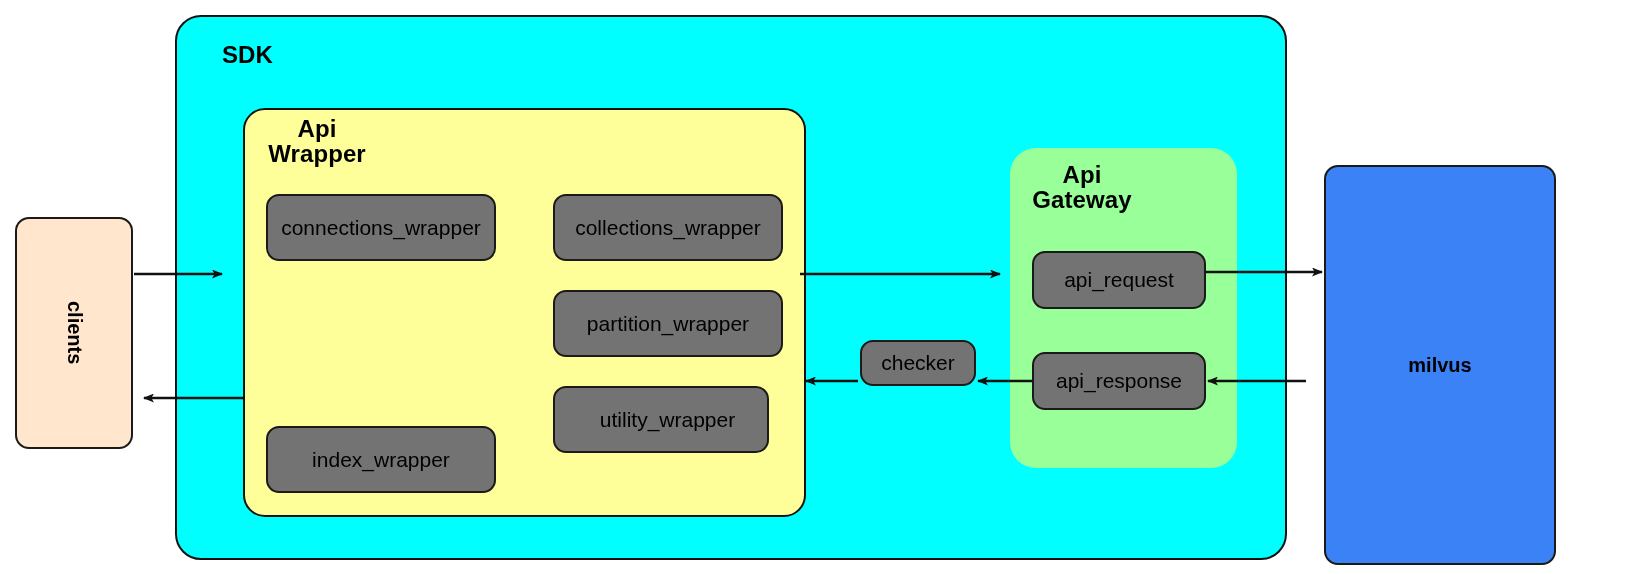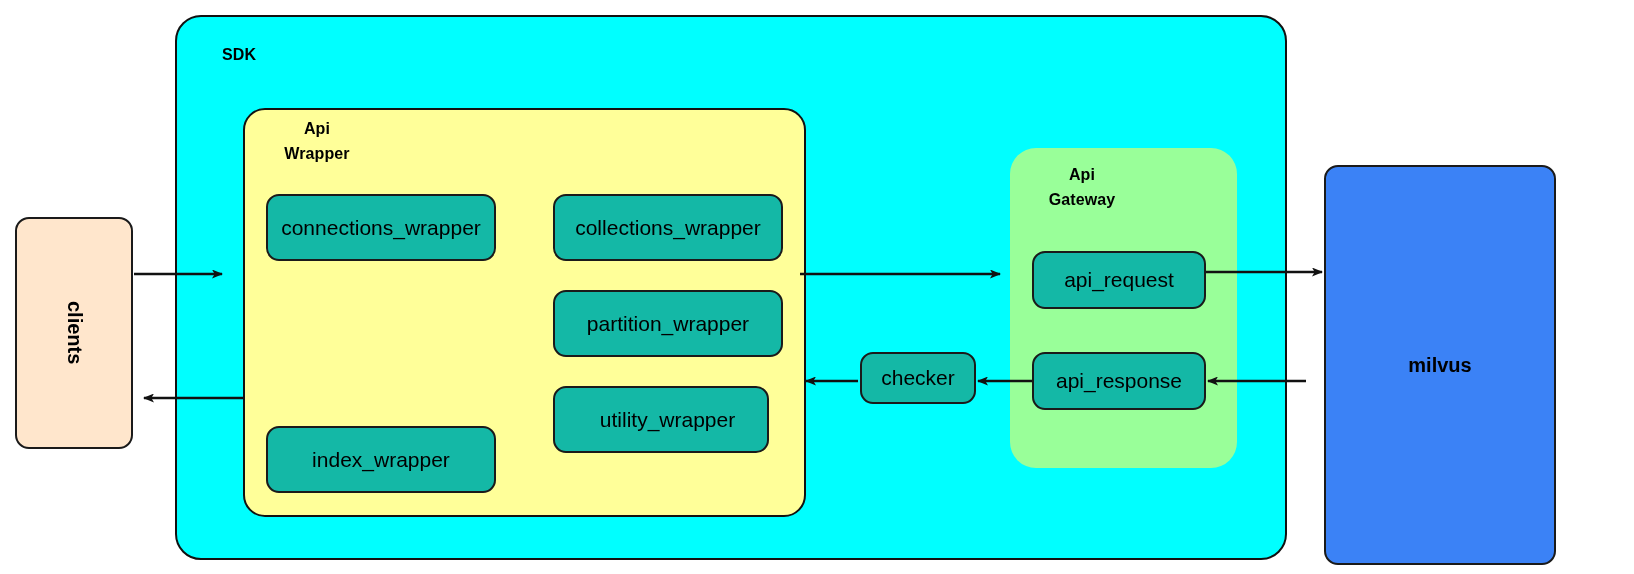--- a/index.html
+++ b/index.html
@@ -43,33 +43,33 @@
   .container-gateway {
     background: #99ff99;
     border: none;
     border-radius: 26px;
   }
 
   
   .container-title {
     position: absolute;
     font-weight: bold;
-    font-size: 16px;
+    font-size: 24px;
     color: #000000;
     line-height: 25px;
     letter-spacing: 0.1px;
     white-space: pre-line;
     text-align: center;
   }
 
   
   .node {
     position: absolute;
     box-sizing: border-box;
-    background: #14b8a6;
+    background: #737373;
     border: 2px solid #1a1a1a;
     border-radius: 13px;
     display: flex;
     align-items: center;
     justify-content: center;
     font-size: 21px;
     color: #000000;
   }
 
   .endpoint {
@@ -129,21 +129,21 @@
   <div class="node" style="left:553px; top:290px; width:230px; height:67px;">
     <span>partition_wrapper</span>
   </div>
   <div class="node" style="left:553px; top:194px; width:230px; height:67px;">
     <span>collections_wrapper</span>
   </div>
   <div class="node" style="left:553px; top:386px; width:216px; height:67px;padding-left:13px;">
     <span>utility_wrapper</span>
   </div>
 
-  <div class="node" style="left:860px; top:352px; width:116px; height:52px;">
+  <div class="node" style="left:860px; top:340px; width:116px; height:46px;">
     <span>checker</span>
   </div>
 
   <div class="box container-gateway" style="left:1010px; top:148px; width:227px; height:320px;"></div>
 
   <div class="container-title" style="left:1022px; top:162px; width:120px; text-align:center;">Api
 Gateway</div>
 
   <div class="node" style="left:1032px; top:352px; width:174px; height:58px;">
     <span>api_response</span>

